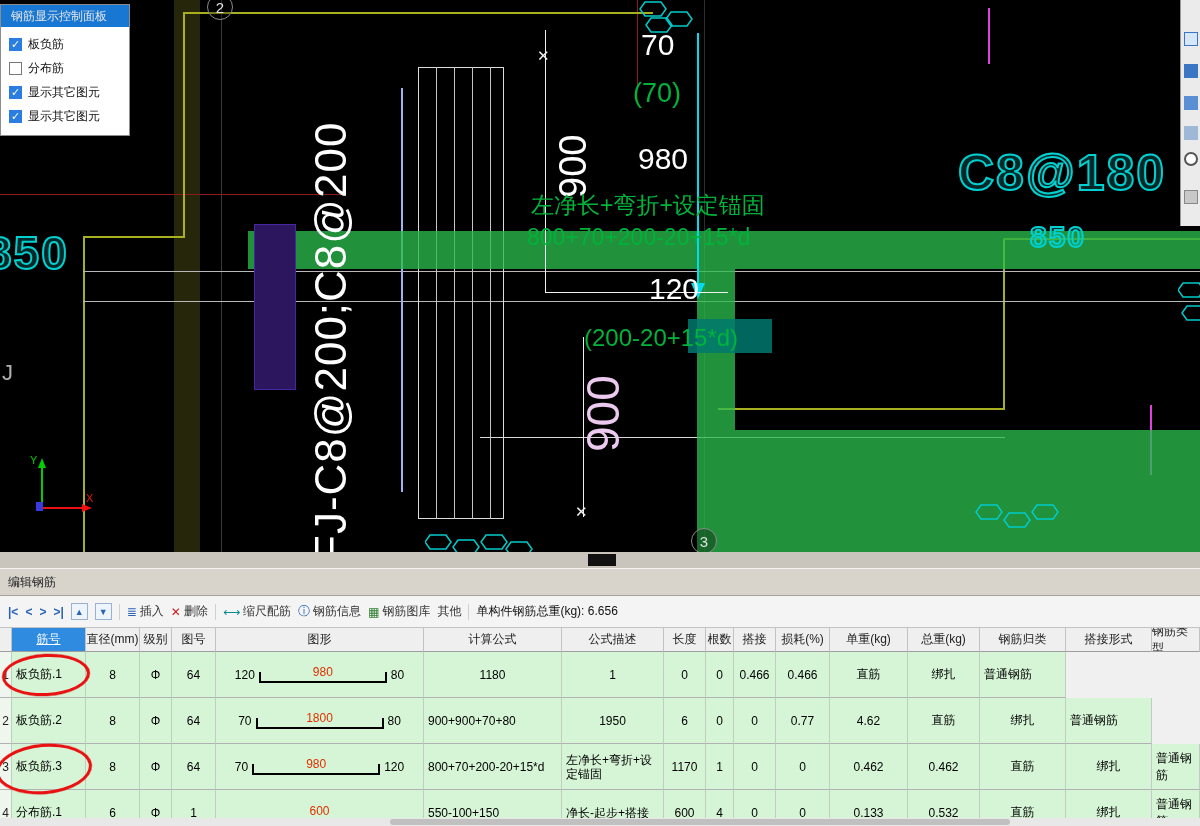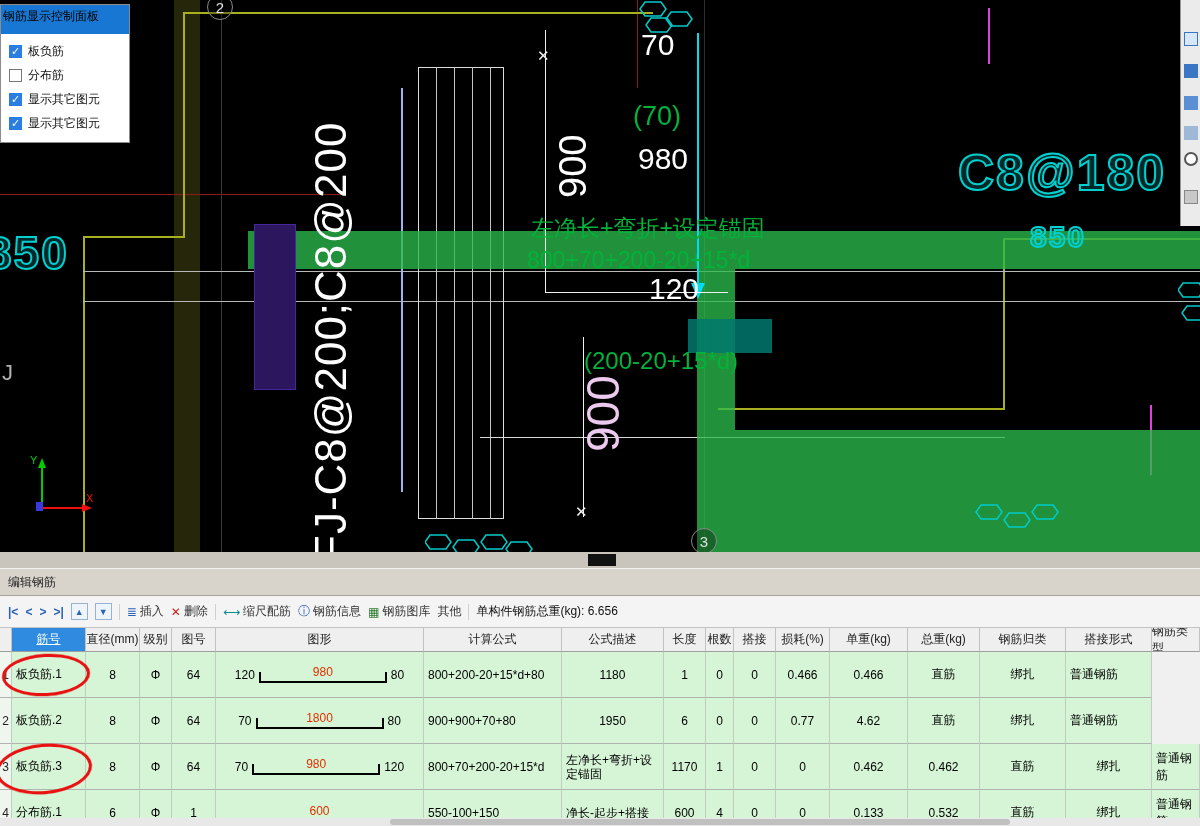--- a/index.html
+++ b/index.html
@@ -8,40 +8,40 @@
     width:1200px; height:826px; position:relative; overflow:hidden;
     background:#000; font-family:"Liberation Sans","DejaVu Sans",sans-serif;
   }
 
   
   #viewport { position:absolute; left:0; top:0; width:1200px; height:552px; background:#000; overflow:hidden; }
   .vline { position:absolute; }
   .green-fill { position:absolute; background:rgba(44,186,76,0.78); z-index:2; }
   .vtext { position:absolute; transform-origin:0 0; transform:rotate(-90deg); white-space:nowrap; color:#fff; z-index:5; }
   .vp-txt { position:absolute; white-space:nowrap; z-index:5; }
-  .green-text { color:#00b33a;margin-top:23px; }
+  .green-text { color:#00b33a; }
   .outline-cyan { color:rgba(0,220,220,0.18); -webkit-text-stroke:2px #00d0d0; font-weight:bold; letter-spacing:2px; }
   .grid-circle { position:absolute; width:26px; height:26px; border:1px solid #8a8a8a; border-radius:50%;
                  color:#e0e0e0; font-size:15px; display:flex; align-items:center; justify-content:center; z-index:6; background:rgba(0,0,0,0.3); }
   .hexes { position:absolute; z-index:4; }
   .dim-tick { position:absolute; color:#f0f0f0; font-size:15px; z-index:5; }
   .arrow-down { position:absolute; width:0; height:0; border-left:7px solid transparent; border-right:7px solid transparent;
                 border-top:16px solid #00dcf0; z-index:3; }
 
   
   #side-strip { position:absolute; right:0; top:0; width:20px; height:226px; background:#ebebeb; border-left:1px solid #999; z-index:10; }
   .strip-icon { position:absolute; left:3px; width:14px; height:14px; }
 
   
   #ucs { position:absolute; left:28px; top:452px; z-index:5; }
 
   
   #display-panel { position:absolute; left:0; top:4px; width:130px; background:#fff; border:1px solid #8c8c8c;
                    box-shadow:2px 2px 4px rgba(0,0,0,0.45); z-index:20; }
-  #display-panel .dp-title { height:29px; background:#1877d2; color:#000000; font-size:12px; line-height:22px; padding-left:2px; }
+  #display-panel .dp-title { height:22px; background:#1877d2; color:#e5e5e5; font-size:12px; line-height:22px; padding-left:10px; }
   .dp-body { padding:5px 8px 7px 8px; }
   .dp-row { height:24px; display:flex; align-items:center; gap:6px; font-size:12px; color:#111; }
   .checkbox { width:13px; height:13px; border:1px solid #777; background:#fff; display:flex; align-items:center; justify-content:center;
               font-size:11px; line-height:11px; color:#fff; }
   .checkbox span { display:none; }
   .checkbox.checked { background:#2a7de1; border-color:#2a7de1; }
   .checkbox.checked span { display:block; }
 
   
   #edit-panel { position:absolute; left:0; top:552px; width:1200px; height:274px; background:#f0f0f0; overflow:hidden; }
@@ -323,21 +323,20 @@
       <div class="c">8</div>
       <div class="c">Φ</div>
       <div class="c">64</div>
       <div class="c shape">
         <span>120</span>
         <span class="bar">
             <span class="mid">980</span>
           </span>
         <span>80</span>
       </div>
-      <div class="c left">800+200-20+15*d+80</div>
       <div class="c">1180</div>
       <div class="c">1</div>
       <div class="c">0</div>
       <div class="c">0</div>
       <div class="c">0.466</div>
       <div class="c">0.466</div>
       <div class="c">直筋</div>
       <div class="c">绑扎</div>
       <div class="c left">普通钢筋</div>
     </div>

